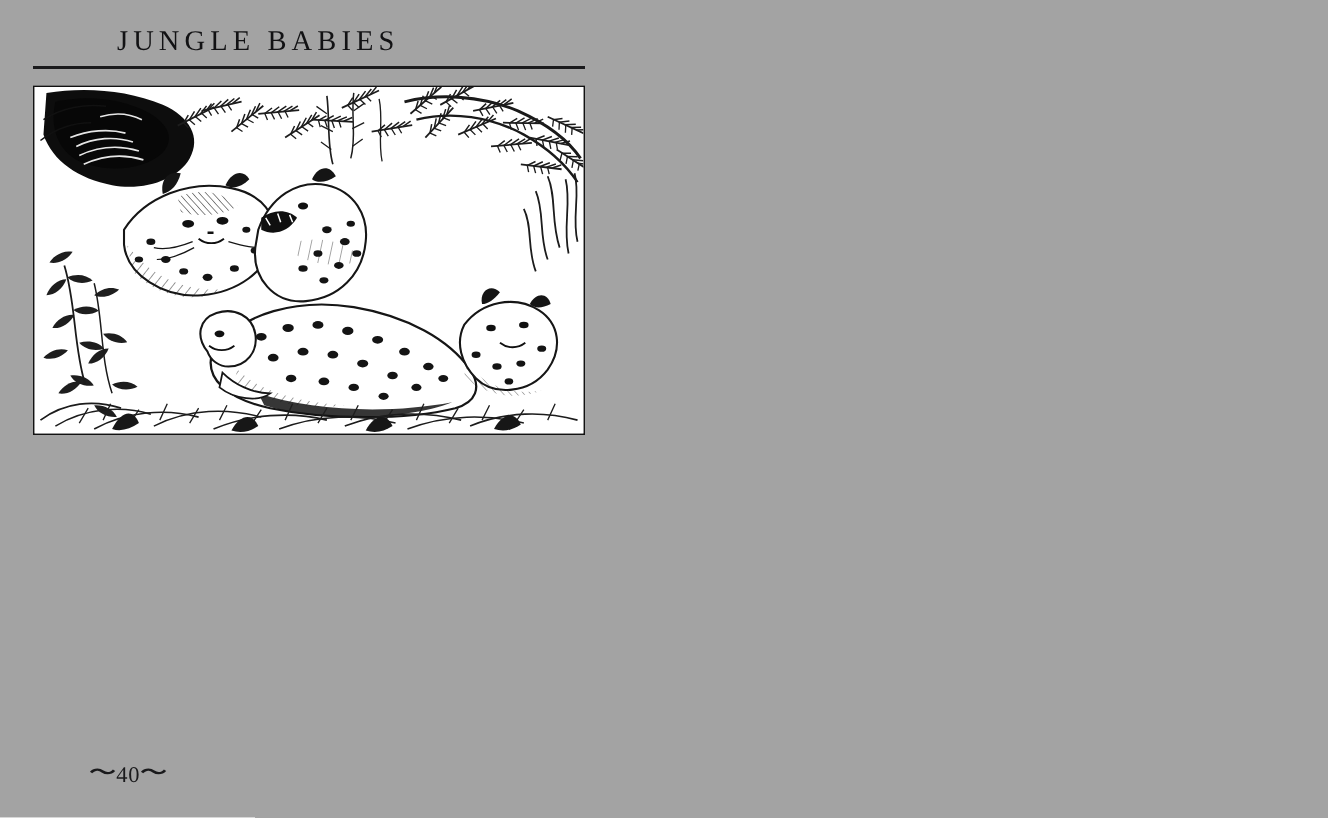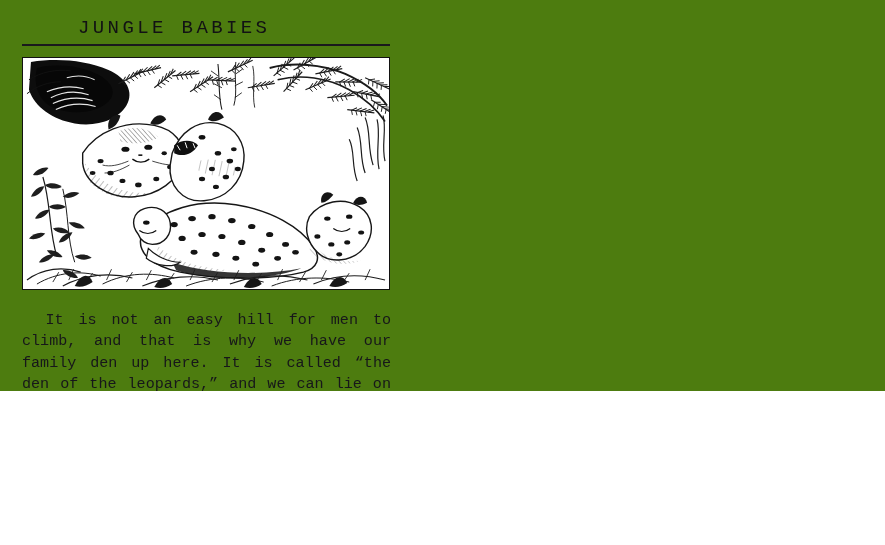--- a/index.html
+++ b/index.html
@@ -3,24 +3,24 @@
 <meta charset="utf-8">
 <style>
   html, body {
     margin: 0;
     padding: 0;
     background: #ffffff;
   }
   .page-spread {
     position: relative;
     width: 885px;
-    height: 391px;
-    background: #4d7c0f;
+    height: 545px;
+    background: #a3a3a3;
     overflow: hidden;
-    font-family: Liberation Mono, monospace;
+    font-family: Liberation Serif, serif;
     color: #17171a;
   }
   .page {
     position: absolute;
     top: 0;
     height: 545px;
   }
   .page-left  { left: 0;   width: 443px; }
   .page-right { left: 443px; width: 442px; }
 
@@ -380,21 +380,20 @@
           <path d="M52,230 C58,218 66,216 70,226 C64,230 58,232 52,230 Z"></path>
           <path d="M132,231 C138,220 146,219 150,228 C144,232 138,233 132,231 Z"></path>
           <path d="M222,231 C228,220 236,219 240,228 C234,232 228,233 222,231 Z"></path>
           <path d="M308,230 C314,219 322,218 326,227 C320,231 314,232 308,230 Z"></path>
         </g>
       </svg>
     </div>
 
 
     <div class="body-col body-left">
-      <p>It is not an easy hill for men to climb, and that is why we have our family den up here.  It is called “the den of the leopards,” and we can lie on the rocks outside it and gaze over the country below.</p>
     </div>
 
     <div class="folio folio-left">
       <span class="swash">〜</span><span>40</span><span class="swash">〜</span>
     </div>
   </div>
 
   <div class="page page-right">
 
     

